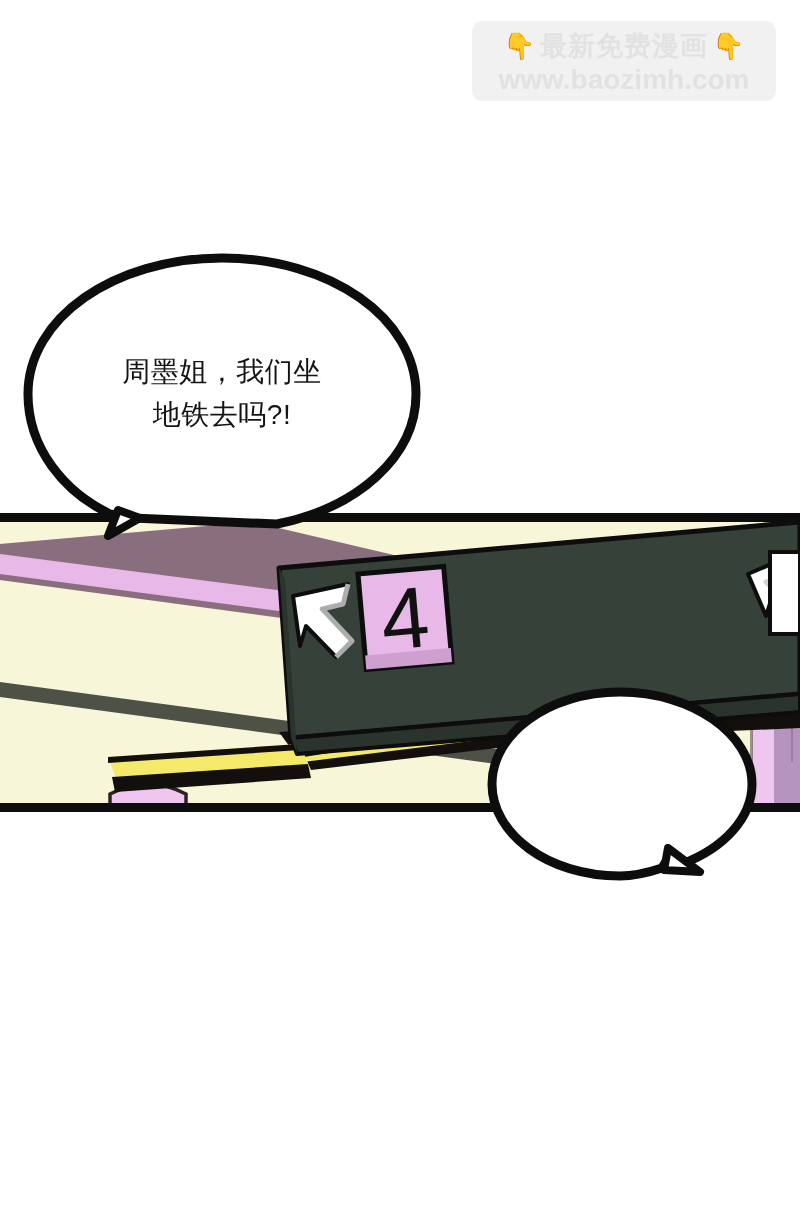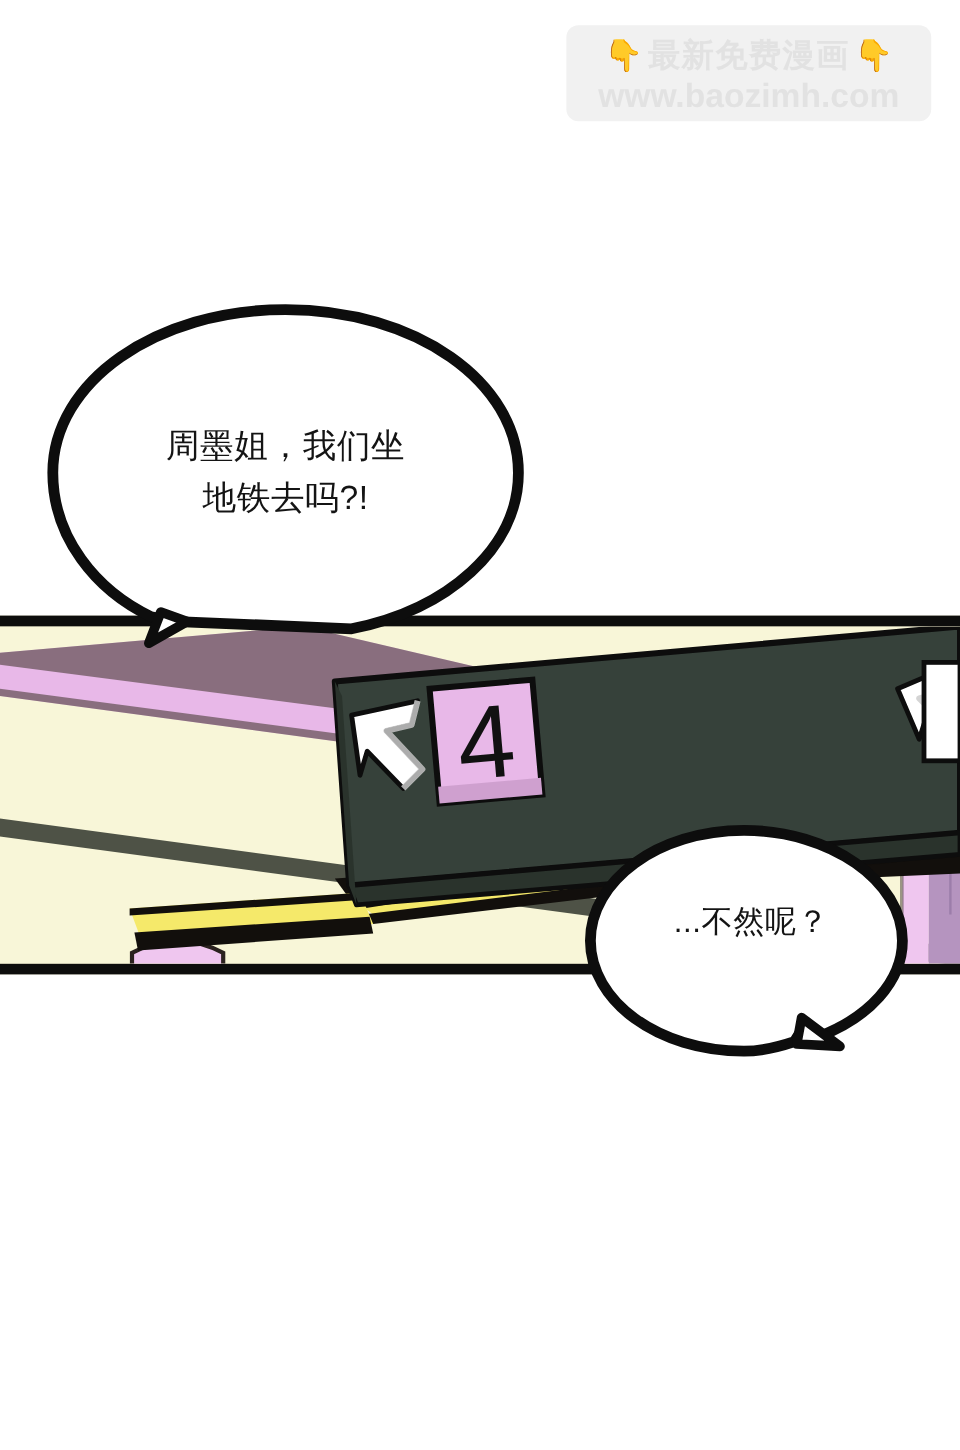--- a/index.html
+++ b/index.html
@@ -93,21 +93,21 @@
   .bubble .bub-text {
     position: absolute;
     text-align: center;
     color: #141414;
     font-weight: 500;
     line-height: 1.55;
     white-space: pre-line;
     letter-spacing: 0.5px;
   }
 
-  #bubble-1 { left: 28px; top: 252px; width: 420px; height: 300px; }
+  #bubble-1 { left: 12px; top: 252px; width: 420px; height: 300px; }
   #bubble-1 .bub-text {
     left: 60px; top: 98px; width: 300px;
     font-size: 28px;
   }
 
   #bubble-2 { left: 486px; top: 686px; width: 280px; height: 200px; }
   #bubble-2 .bub-text {
     left: 30px; top: 62px; width: 220px;
     font-size: 26px;
   }
@@ -199,16 +199,15 @@
       <path d="M 134,6
                C 206,6 266,48 266,98
                C 266,132 238,162 196,178
                L 186,166
                L 176,182
                C 158,188 146,190 134,190
                C 62,190 6,148 6,98
                C 6,48 62,6 134,6 Z" fill="#ffffff" stroke="#0d0d0d" stroke-width="9" stroke-linejoin="round"></path>
       <path d="M 182,162 L 214,186 L 178,184 Z" fill="#ffffff" stroke="#0d0d0d" stroke-width="8" stroke-linejoin="round"></path>
     </svg>
-    <div class="bub-text">...不然呢？</div>
   </div>
 
 </div>
 
 </body></html>

